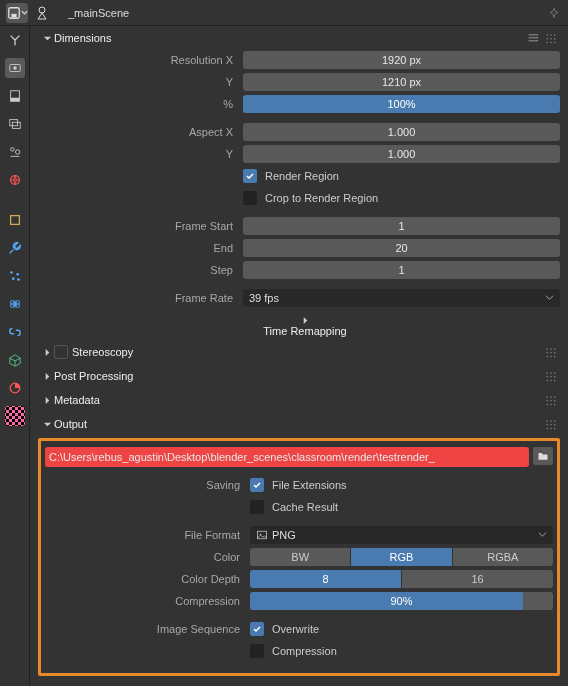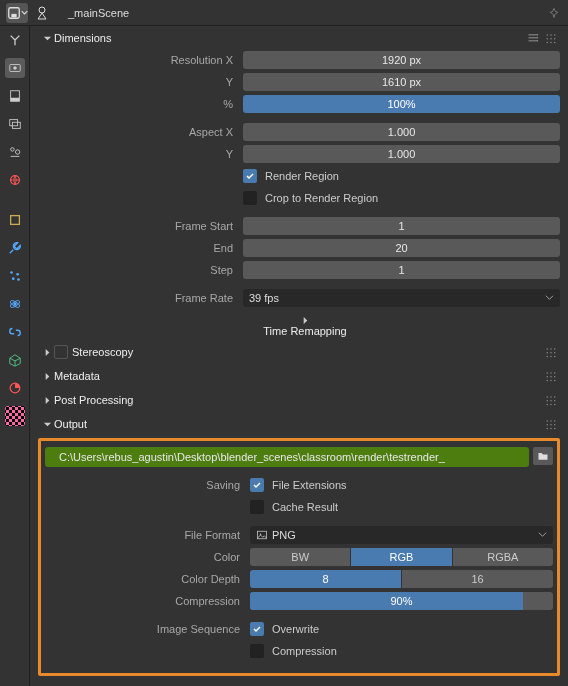--- a/index.html
+++ b/index.html
@@ -36,21 +36,21 @@
   .row .val { flex: 1; }
   .num-input { background: #595959; border-radius: 3px; text-align: center; height: 18px; line-height: 18px; color: #e8e8e8; }
   .num-input.full-accent { background: #4a7bb0; color:#fff; }
   .ck-row { display:flex; align-items:center; gap:8px; height:20px; }
   .ck-row .ckbox { width:14px; height:14px; border-radius:2px; background:#222; display:flex; align-items:center; justify-content:center;}
   .ck-row .ckbox.on { background:#4a7bb0; color:#fff;}
   .ck-row .ckbox svg { width:10px; height:10px; }
   .select { background: #282828; border-radius: 3px; height: 18px; display:flex; align-items:center; padding:0 6px; color:#dddddd; position:relative;}
   .select .chev { margin-left:auto; }
   
-  .path-input { background: #4d7c0f; border-radius: 3px; height: 20px; display:flex; align-items:center; padding:0 14px; color:#e8e8e8; }
+  .path-input { background: #ef4444; border-radius: 3px; height: 20px; display:flex; align-items:center; padding:0 4px; color:#e8e8e8; }
   .path-input .txt { flex:1; overflow:hidden; white-space:nowrap;}
   .folder-btn { width:20px; height:18px; background:#595959; border-radius:2px; display:flex;align-items:center;justify-content:center; margin-left:2px;}
   
   .btn-group { display:flex; gap:1px; }
   .btn-group .seg { flex:1; background:#595959; text-align:center; height:18px; line-height:18px; border-radius:0;}
   .btn-group .seg:first-child { border-radius:3px 0 0 3px;}
   .btn-group .seg:last-child { border-radius:0 3px 3px 0;}
   .btn-group .seg.on { background:#4a7bb0; color:#fff;}
   
   .progress { background:#595959; border-radius:3px; height:18px; position:relative; overflow:hidden;}
@@ -209,21 +209,21 @@
 
     <div class="row">
         <div class="label">Resolution X</div>
         <div class="val">
           <div class="num-input">1920 px</div>
         </div>
       </div>
     <div class="row">
         <div class="label">Y</div>
         <div class="val">
-          <div class="num-input">1610 px</div>
+          <div class="num-input">1210 px</div>
         </div>
       </div>
     <div class="row">
         <div class="label">%</div>
         <div class="val">
           <div class="num-input full-accent">100%</div>
         </div>
       </div>
     <div class="spacer"></div>
     <div class="row">
@@ -320,21 +320,21 @@
             </svg>
           </span>
         </span>
     </div>
     <div class="panel-head">
       <span class="tw">
           <svg viewBox="0 0 10 10">
             <path d="M3 1 L7 5 L3 9" fill="#ccc"></path>
           </svg>
         </span>
-      <span class="lbl">Metadata</span>
+      <span class="lbl">Post Processing</span>
       <span class="right">
           <span class="dots">
             <svg width="12" height="12" viewBox="0 0 16 16">
               <circle cx="3" cy="4" r="1" fill="#888"></circle>
               <circle cx="8" cy="4" r="1" fill="#888"></circle>
               <circle cx="13" cy="4" r="1" fill="#888"></circle>
               <circle cx="3" cy="9" r="1" fill="#888"></circle>
               <circle cx="8" cy="9" r="1" fill="#888"></circle>
               <circle cx="13" cy="9" r="1" fill="#888"></circle>
               <circle cx="3" cy="14" r="1" fill="#888"></circle>
@@ -343,21 +343,21 @@
             </svg>
           </span>
         </span>
     </div>
     <div class="panel-head">
       <span class="tw">
           <svg viewBox="0 0 10 10">
             <path d="M3 1 L7 5 L3 9" fill="#ccc"></path>
           </svg>
         </span>
-      <span class="lbl">Post Processing</span>
+      <span class="lbl">Metadata</span>
       <span class="right">
           <span class="dots">
             <svg width="12" height="12" viewBox="0 0 16 16">
               <circle cx="3" cy="4" r="1" fill="#888"></circle>
               <circle cx="8" cy="4" r="1" fill="#888"></circle>
               <circle cx="13" cy="4" r="1" fill="#888"></circle>
               <circle cx="3" cy="9" r="1" fill="#888"></circle>
               <circle cx="8" cy="9" r="1" fill="#888"></circle>
               <circle cx="13" cy="9" r="1" fill="#888"></circle>
               <circle cx="3" cy="14" r="1" fill="#888"></circle>

